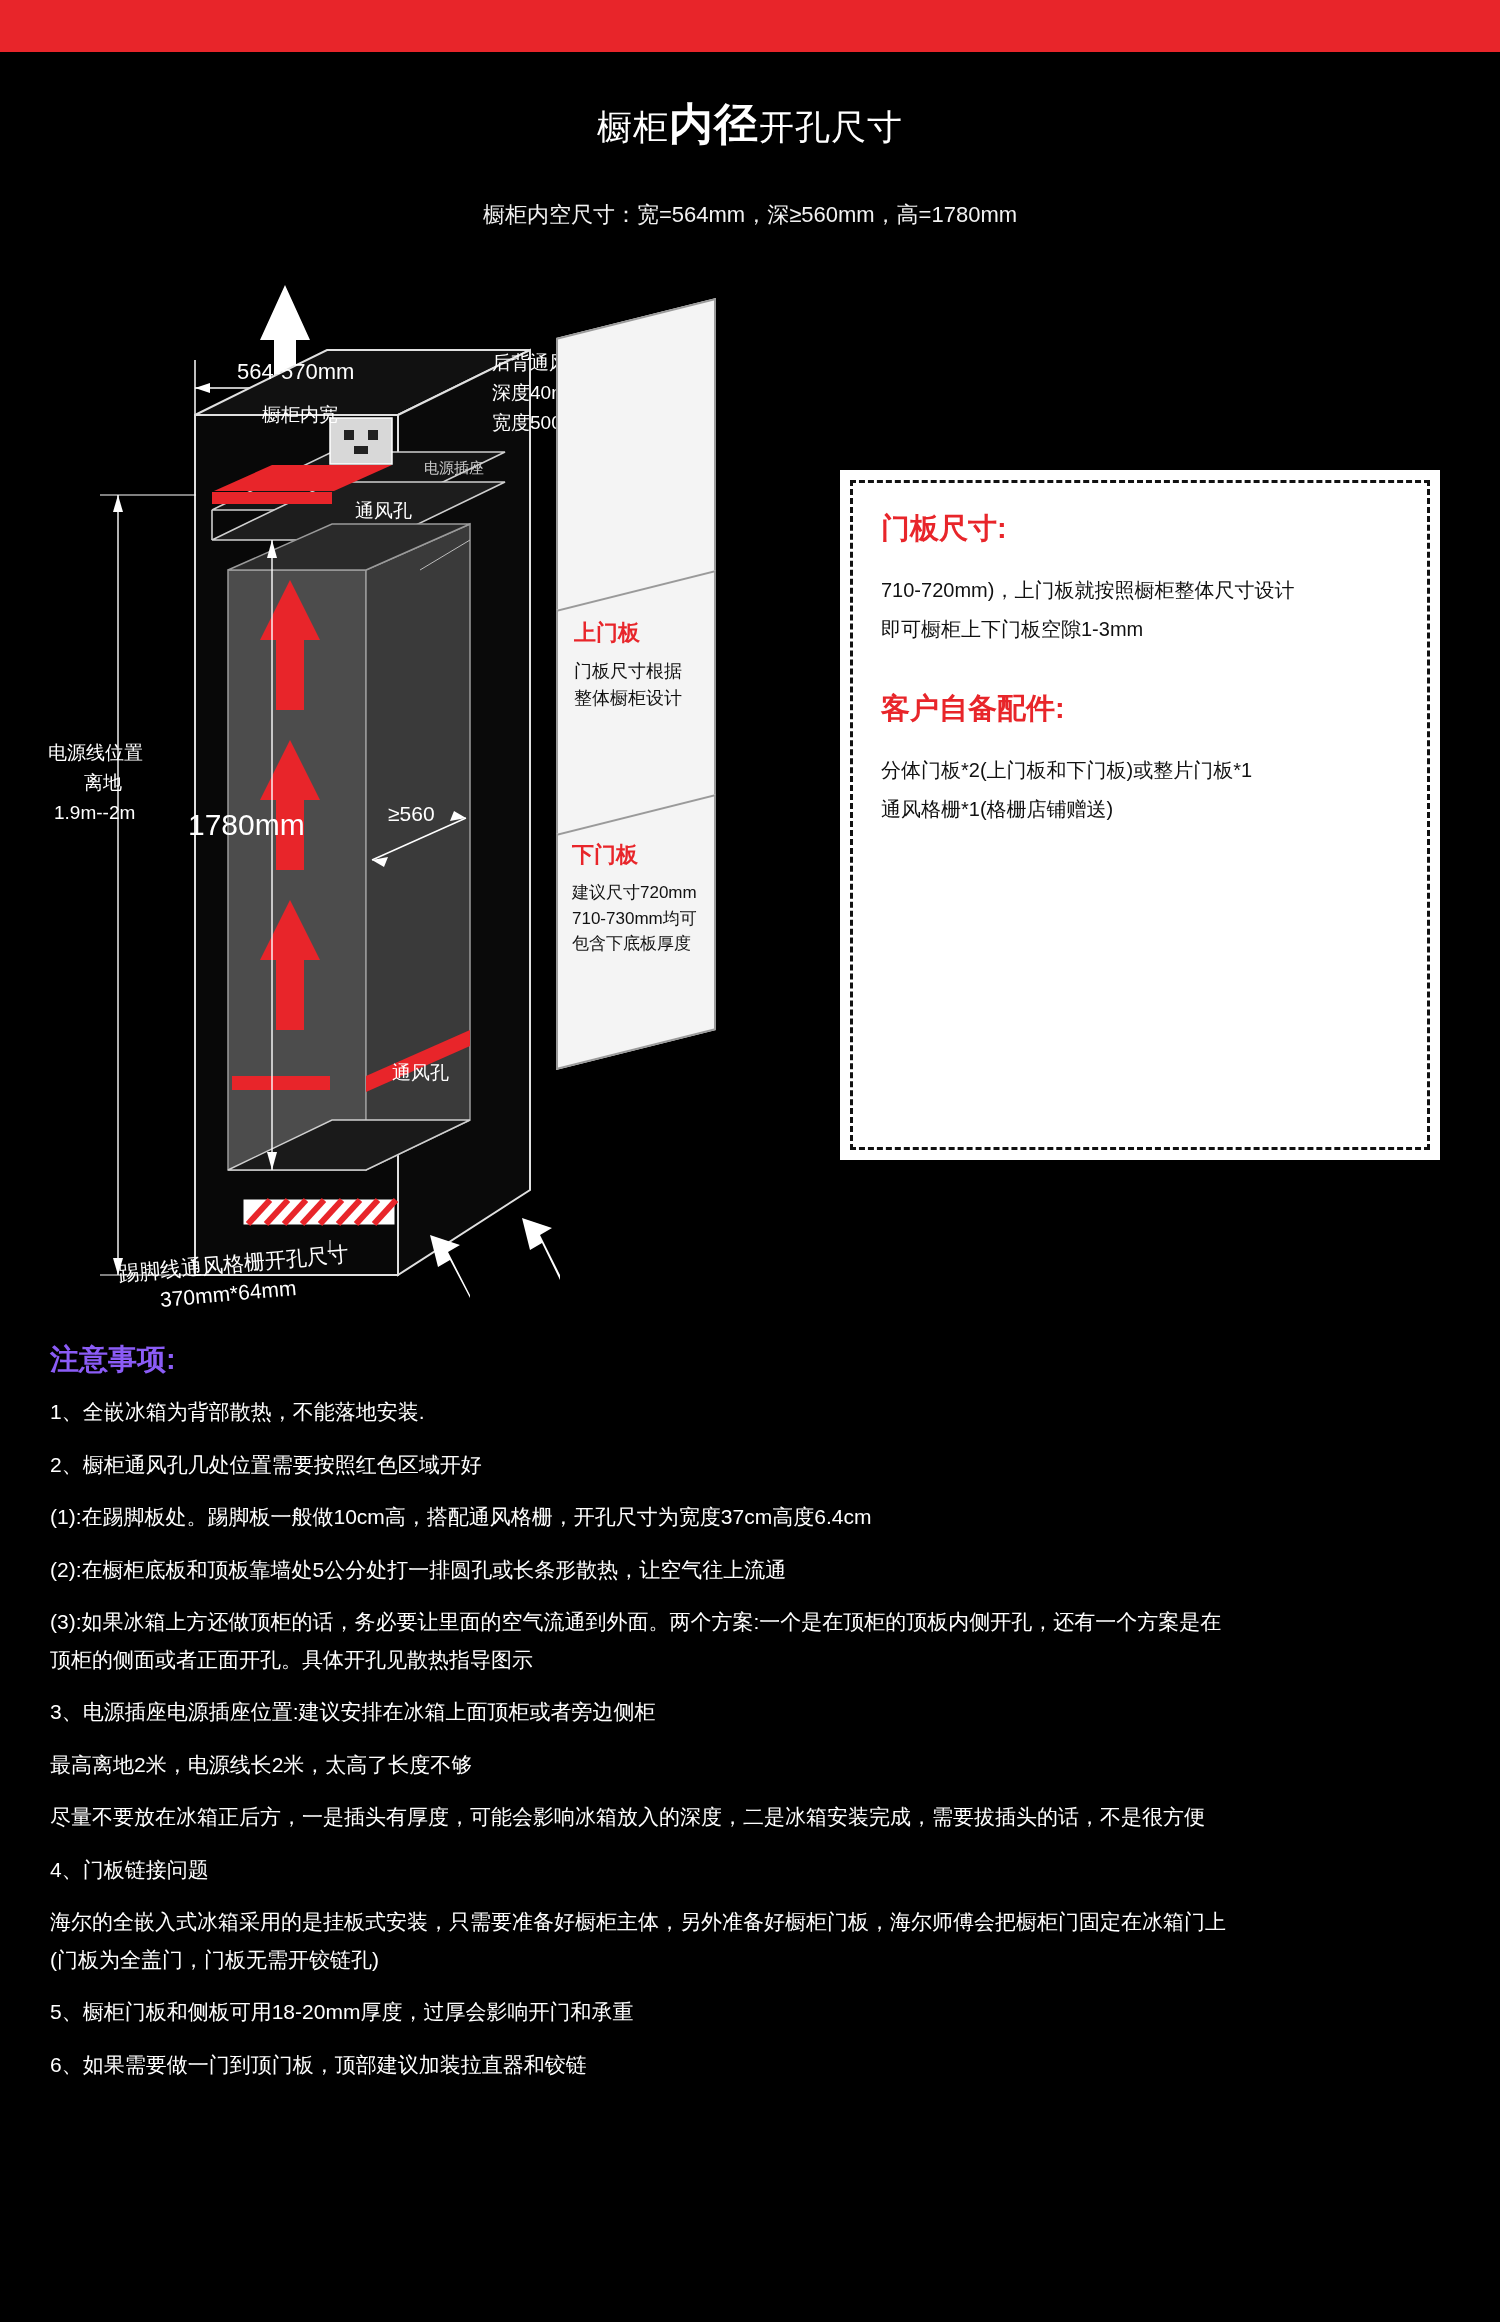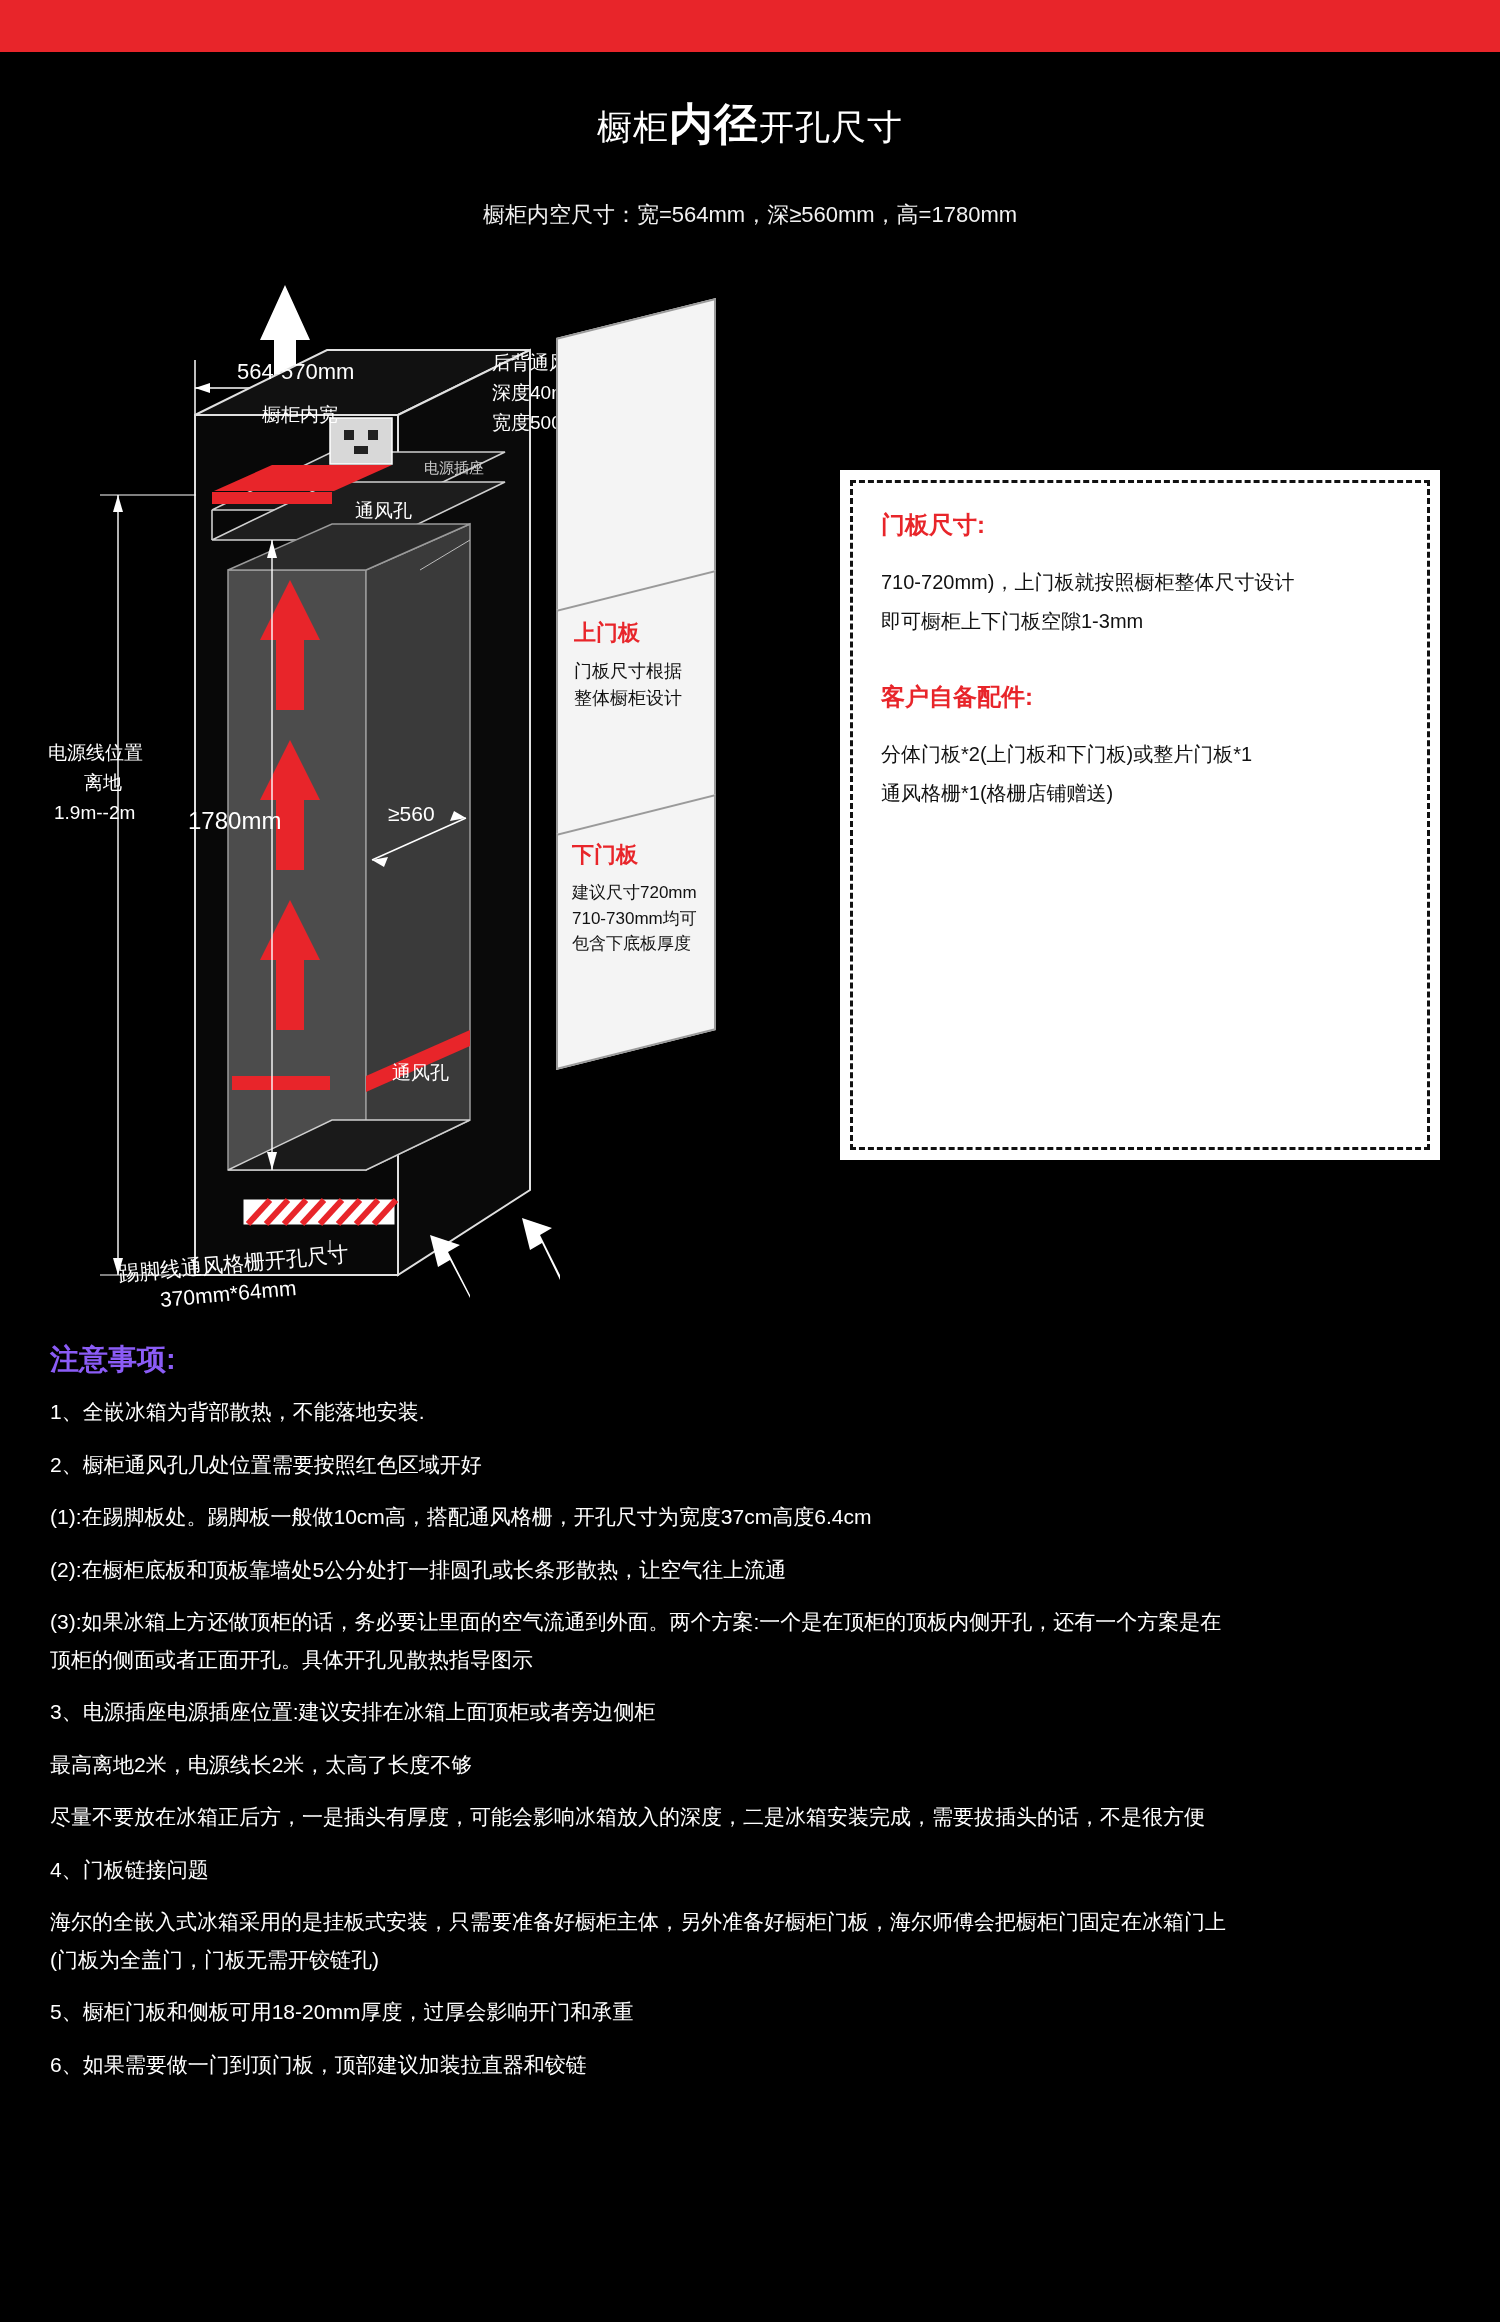--- a/index.html
+++ b/index.html
@@ -73,21 +73,21 @@
   }
   .infobox-inner {
     width: 100%; height: 100%;
     border: 3px dashed #111;
     background: #ffffff;
     padding: 26px 28px;
   }
   .ib-head {
     color: #e8252a;
     font-weight: bold;
-    font-size: 24px;
+    font-size: 29px;
     margin-bottom: 22px;
   }
   .ib-line {
     color: #111;
     font-size: 20px;
     line-height: 1.95;
   }
   .ib-gap { height: 40px; }
 
   
@@ -222,21 +222,21 @@
   <div class="lbl" style="left:492px; top:170px;">宽度500mm-400mm</div>
 
   <div class="lbl small" style="left:424px; top:218px; color:#cccccc;">电源插座</div>
   <div class="lbl" style="left:355px; top:258px;">通风孔</div>
   <div class="lbl" style="left:392px; top:820px;">通风孔</div>
 
   <div class="lbl" style="left:48px; top:500px;">电源线位置</div>
   <div class="lbl" style="left:84px; top:530px;">离地</div>
   <div class="lbl" style="left:54px; top:560px;">1.9m--2m</div>
 
-  <div class="lbl" style="left:188px; top:565px; font-size:24px;">1780mm</div>
+  <div class="lbl" style="left:188px; top:565px; font-size:30px;">1780mm</div>
   <div class="lbl" style="left:388px; top:560px; font-size:21px;">≥560</div>
 
   <div class="lbl" style="left:118px; top:1010px; font-size:21px; transform:rotate(-5deg);">踢脚线通风格栅开孔尺寸</div>
   <div class="lbl" style="left:160px; top:1040px; font-size:21px; transform:rotate(-5deg);">370mm*64mm</div>
 
   <div class="door" style="left:556px; top:78px; width:160px; height:285px; transform: skewY(-14deg);"></div>
   <div class="door" style="left:556px; top:350px; width:160px; height:236px; transform: skewY(-14deg);">
     <div style="transform: skewY(14deg); padding:26px 16px 0 16px;">
       <div class="dtitle">上门板</div>
       <div class="dtxt" style="margin-top:10px;">门板尺寸根据</div>

